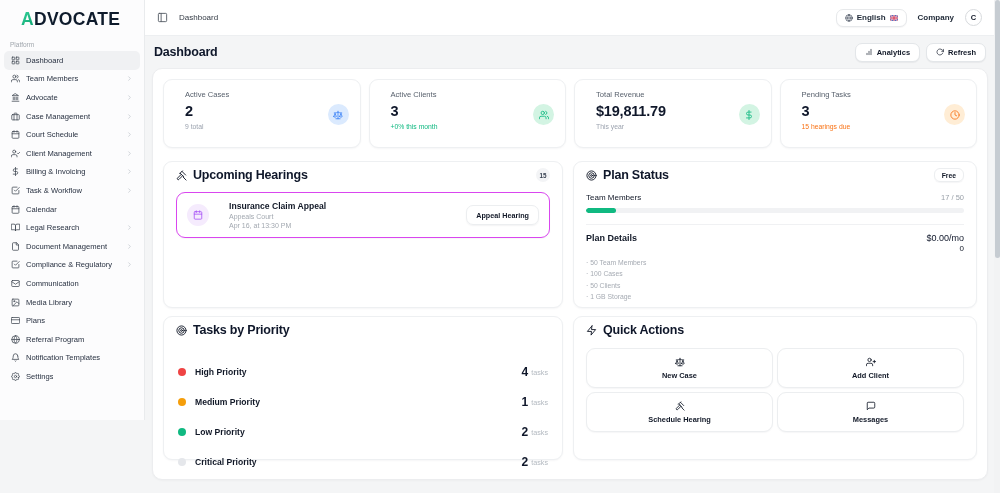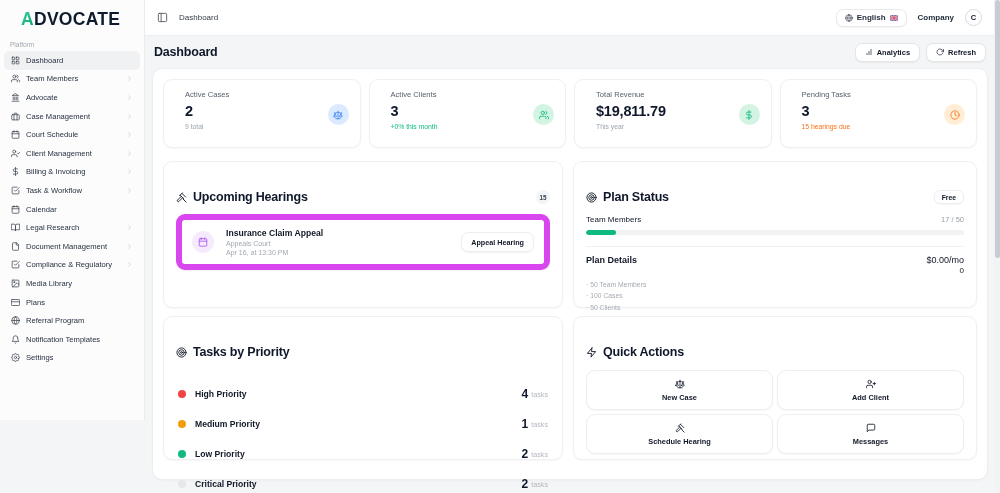--- a/index.html
+++ b/index.html
@@ -66,35 +66,35 @@
     padding:10px 21px; height:69px; box-shadow:0 1px 2px rgba(16,24,40,.04); background:#fff; }
   .stat .lbl { font-size:7.6px; color:#565f6b; }
   .stat .val { font-size:14.5px; font-weight:800; color:#0f172a; margin-top:4px; letter-spacing:-.2px; }
   .stat .sub { font-size:6.8px; margin-top:4px; color:#9ca3af; }
   .stat .badge-ic { position:absolute; right:11px; top:24px; width:21px; height:21px;
     border-radius:50%; display:flex; align-items:center; justify-content:center; }
   .badge-ic .ic { width:10px; height:10px; }
 
   .row2 { display:grid; grid-template-columns:1fr 1.01fr; gap:10px; margin-top:13px; }
   .row3 { display:grid; grid-template-columns:1fr 1.01fr; gap:10px; margin-top:8px; }
-  .panel { border:1px solid #eef0f2; border-radius:9px; padding:28px 12px;
+  .panel { border:1px solid #eef0f2; border-radius:9px; padding:6px 12px;
     box-shadow:0 1px 2px rgba(16,24,40,.04); background:#fff; }
   .h147 { height:147px; } .h144 { height:144px; }
   .panel-head { display:flex; align-items:center; gap:6px; }
   .panel-head .ic { width:11px; height:11px; color:#111827; }
   .panel-title { font-size:12.5px; font-weight:800; color:#0f172a; letter-spacing:-.2px; }
   .count-badge { margin-left:auto; min-width:14px; height:14px; border-radius:50%;
     background:#f3f4f6; display:flex; align-items:center; justify-content:center;
     font-size:6.3px; font-weight:600; color:#374151; }
   .free-badge { margin-left:auto; border:1px solid #eceef0; border-radius:6px;
     padding:2.5px 7px; font-size:6.8px; font-weight:700; color:#111827;
     box-shadow:0 1px 1px rgba(16,24,40,.04); }
 
-  .hearing { margin-top:10px; border:6px solid #d946ef; border-radius:9px;
-    padding:8px 10px; display:flex; align-items:center; gap:12px; cursor:pointer;
+  .hearing { margin-top:10px; border:1px solid #d946ef; border-radius:9px;
+    padding:8px 10px; display:flex; align-items:center; gap:20px; cursor:pointer;
     box-shadow:0 1px 1.5px rgba(16,24,40,.04); }
   .h-ic { width:22px; height:22px; border-radius:50%; background:#f5ebfd;
     color:#a855f7; display:flex; align-items:center; justify-content:center; flex:none; }
   .h-ic .ic { width:10px; height:10px; }
   .h-title { font-size:8.6px; font-weight:700; color:#111827; }
   .h-sub { font-size:7px; color:#a2a8b0; margin-top:2px; }
   .h-badge { margin-left:auto; border:1px solid #eceef0; border-radius:7px;
     padding:4.5px 9px; font-size:7.2px; font-weight:700; color:#111827;
     box-shadow:0 1px 1.5px rgba(16,24,40,.05); }
 
@@ -323,20 +323,34 @@
           </svg>
         </span>
         <span class="lbl">Compliance &amp; Regulatory</span>
         <span class="ic chev">
           <svg viewBox="0 0 24 24" fill="none" stroke="currentColor" stroke-width="2" stroke-linecap="round" stroke-linejoin="round">
             <polyline points="9 18 15 12 9 6"></polyline>
           </svg>
         </span>
       </div>
 
+      <div class="nav-item">
+        <span class="ic">
+          <svg viewBox="0 0 24 24" fill="none" stroke="currentColor" stroke-width="2" stroke-linecap="round" stroke-linejoin="round">
+            <rect x="2" y="4" width="20" height="16" rx="2"></rect>
+            <path d="m22 7-10 7L2 7"></path>
+          </svg>
+        </span>
+        <span class="lbl">Communication</span>
+        <span class="ic chev" style="visibility: hidden;">
+          <svg viewBox="0 0 24 24" fill="none" stroke="currentColor" stroke-width="2" stroke-linecap="round" stroke-linejoin="round">
+            <polyline points="9 18 15 12 9 6"></polyline>
+          </svg>
+        </span>
+      </div>
 
       <div class="nav-item">
         <span class="ic">
           <svg viewBox="0 0 24 24" fill="none" stroke="currentColor" stroke-width="2" stroke-linecap="round" stroke-linejoin="round">
             <rect x="3" y="3" width="18" height="18" rx="2"></rect>
             <circle cx="8.5" cy="8.5" r="1.5"></circle>
             <path d="m21 15-5-5L5 21"></path>
           </svg>
         </span>
         <span class="lbl">Media Library</span>

